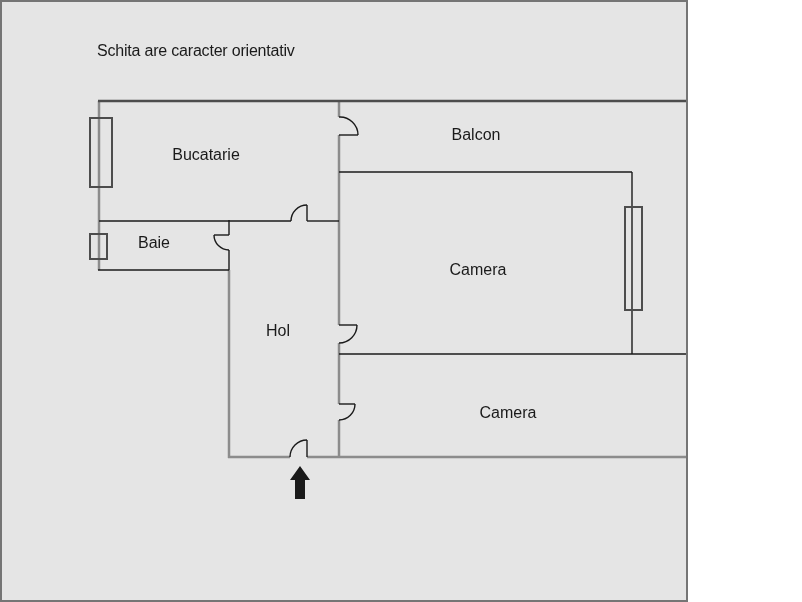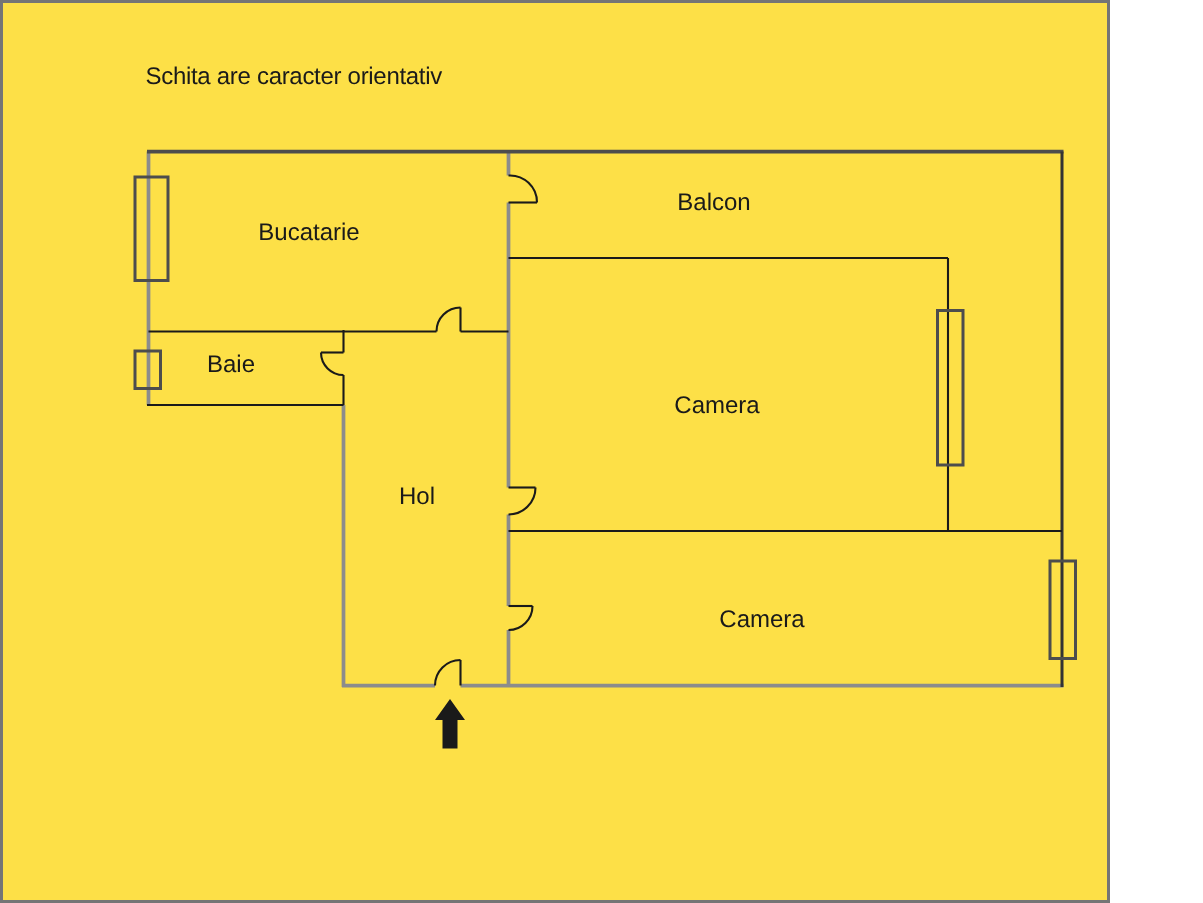--- a/index.html
+++ b/index.html
@@ -3,25 +3,25 @@
 <meta charset="utf-8">
 <style>
   html, body {
     margin: 0;
     padding: 0;
     background: #ffffff;
     font-family: "Liberation Sans", sans-serif;
   }
   #screen {
     position: relative;
-    width: 740px;
+    width: 688px;
     height: 602px;
     box-sizing: border-box;
     border: 2px solid #757575;
-    background: #fde047;
+    background: #e5e5e5;
     overflow: hidden;
   }
   #plan-svg {
     position: absolute;
     left: 0;
     top: 0;
     width: 798px;
     height: 598px;
   }
   text {

